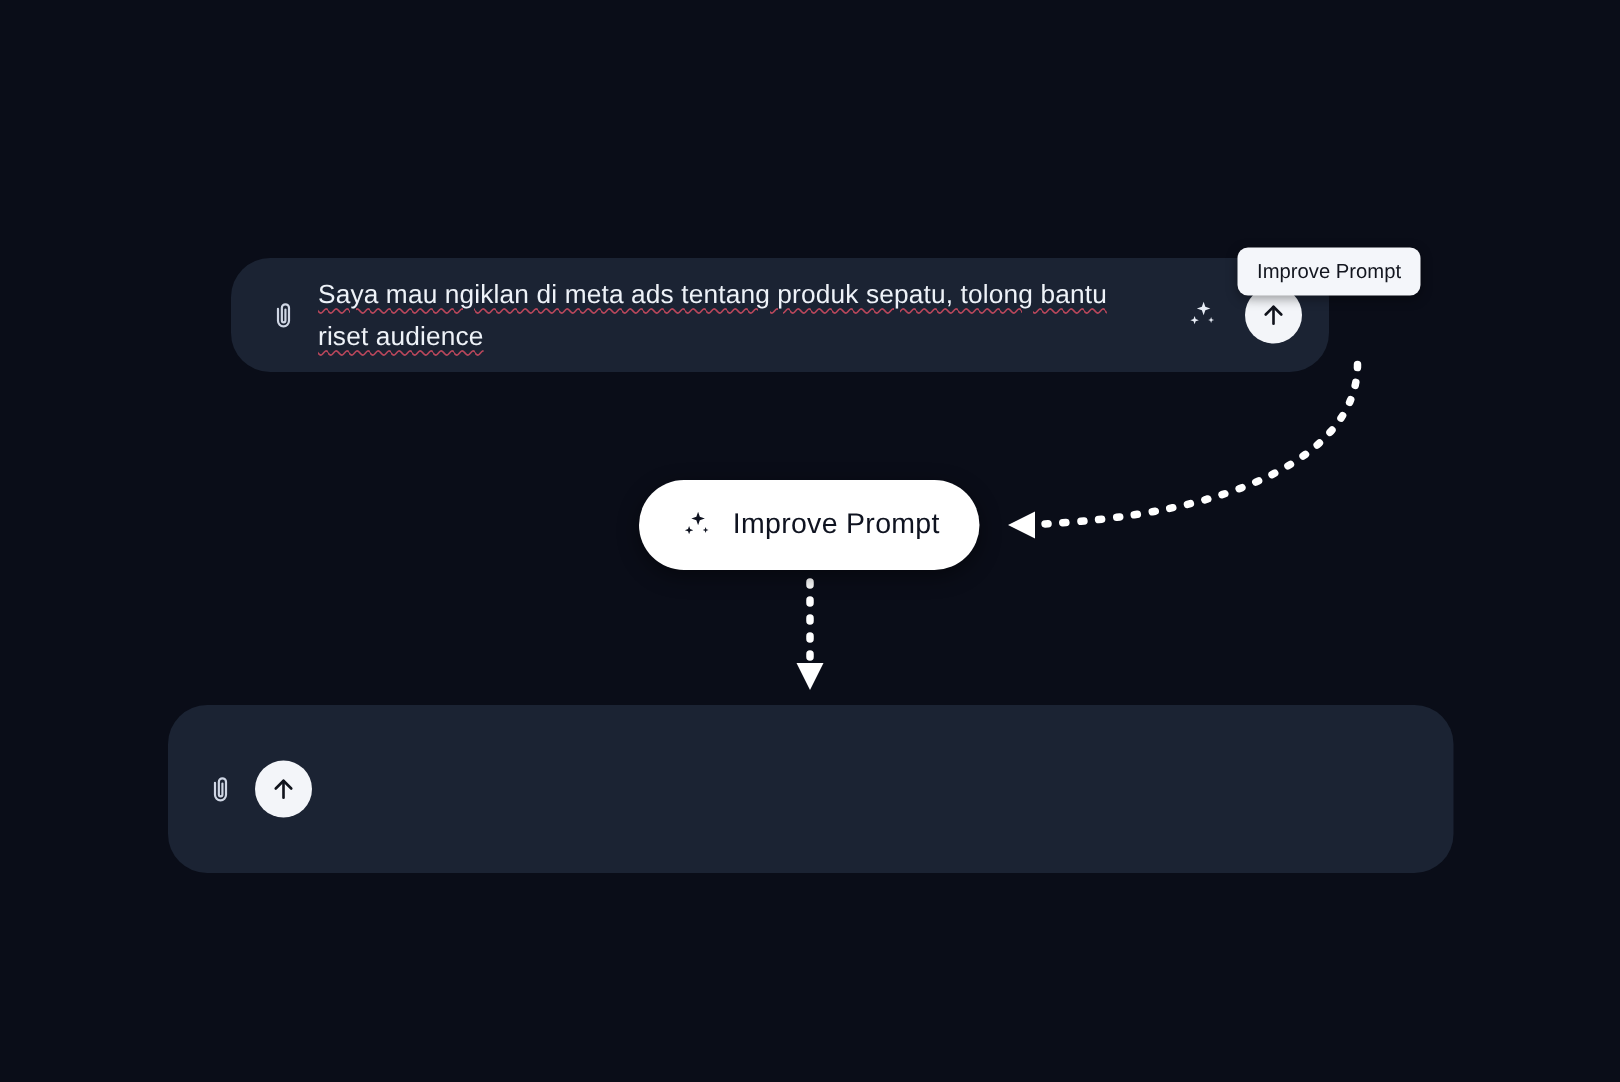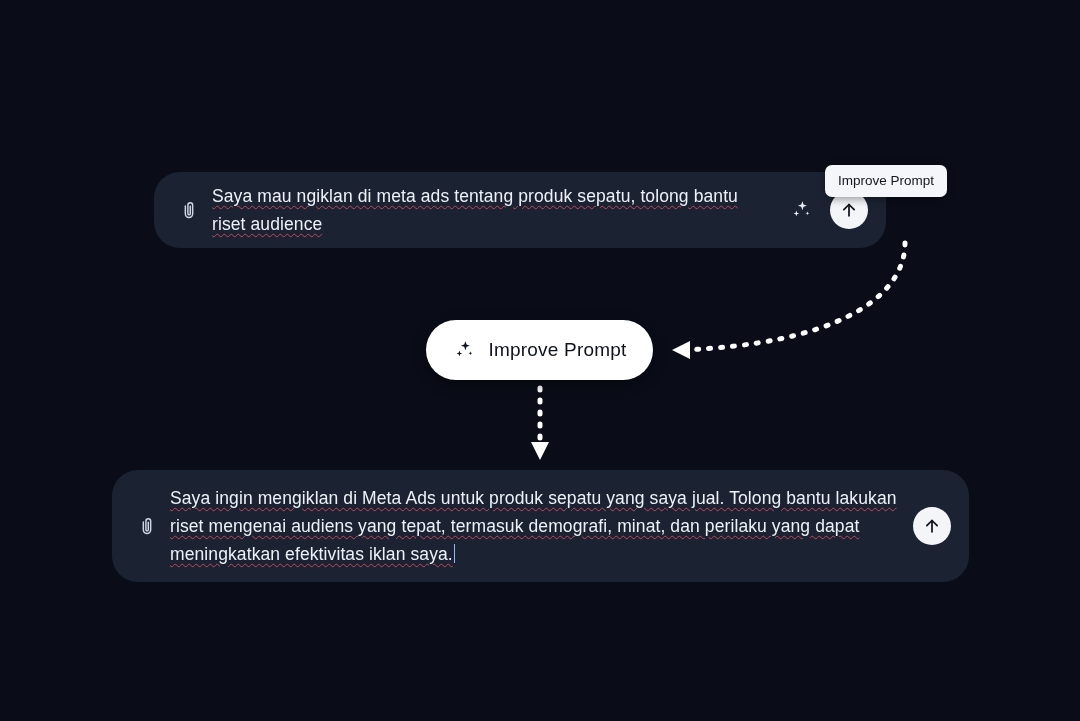--- a/index.html
+++ b/index.html
@@ -217,21 +217,20 @@
     </span>
     <span class="pill-label">Improve Prompt</span>
   </div>
 
   <div class="prompt-box" id="prompt-after">
     <span class="attach-icon">
       <svg width="22" height="22" viewBox="0 0 24 24" fill="none" stroke="currentColor" stroke-width="1.6" stroke-linecap="round" stroke-linejoin="round">
         <path d="M8 7.5 L8 16.2 a4 4 0 0 0 8 0 L16 6.8 a2.6 2.6 0 0 0 -5.2 0 L10.8 16 a1.3 1.3 0 0 0 2.6 0 L13.4 8"></path>
       </svg>
     </span>
-    <div class="prompt-text"><span>Saya ingin mengiklan di Meta Ads untuk produk sepatu yang saya jual. Tolong bantu lakukan riset mengenai audiens yang tepat, termasuk demografi, minat, dan perilaku yang dapat meningkatkan efektivitas iklan saya.</span><span class="caret"></span></div>
     <div class="right-controls">
       <span class="send-btn">
         <svg width="20" height="20" viewBox="0 0 24 24" fill="none" stroke="currentColor" stroke-width="2.1" stroke-linecap="round" stroke-linejoin="round">
           <line x1="12" y1="19" x2="12" y2="5.6"></line>
           <polyline points="5.8,11.6 12,5.4 18.2,11.6"></polyline>
         </svg>
       </span>
     </div>
   </div>
 

